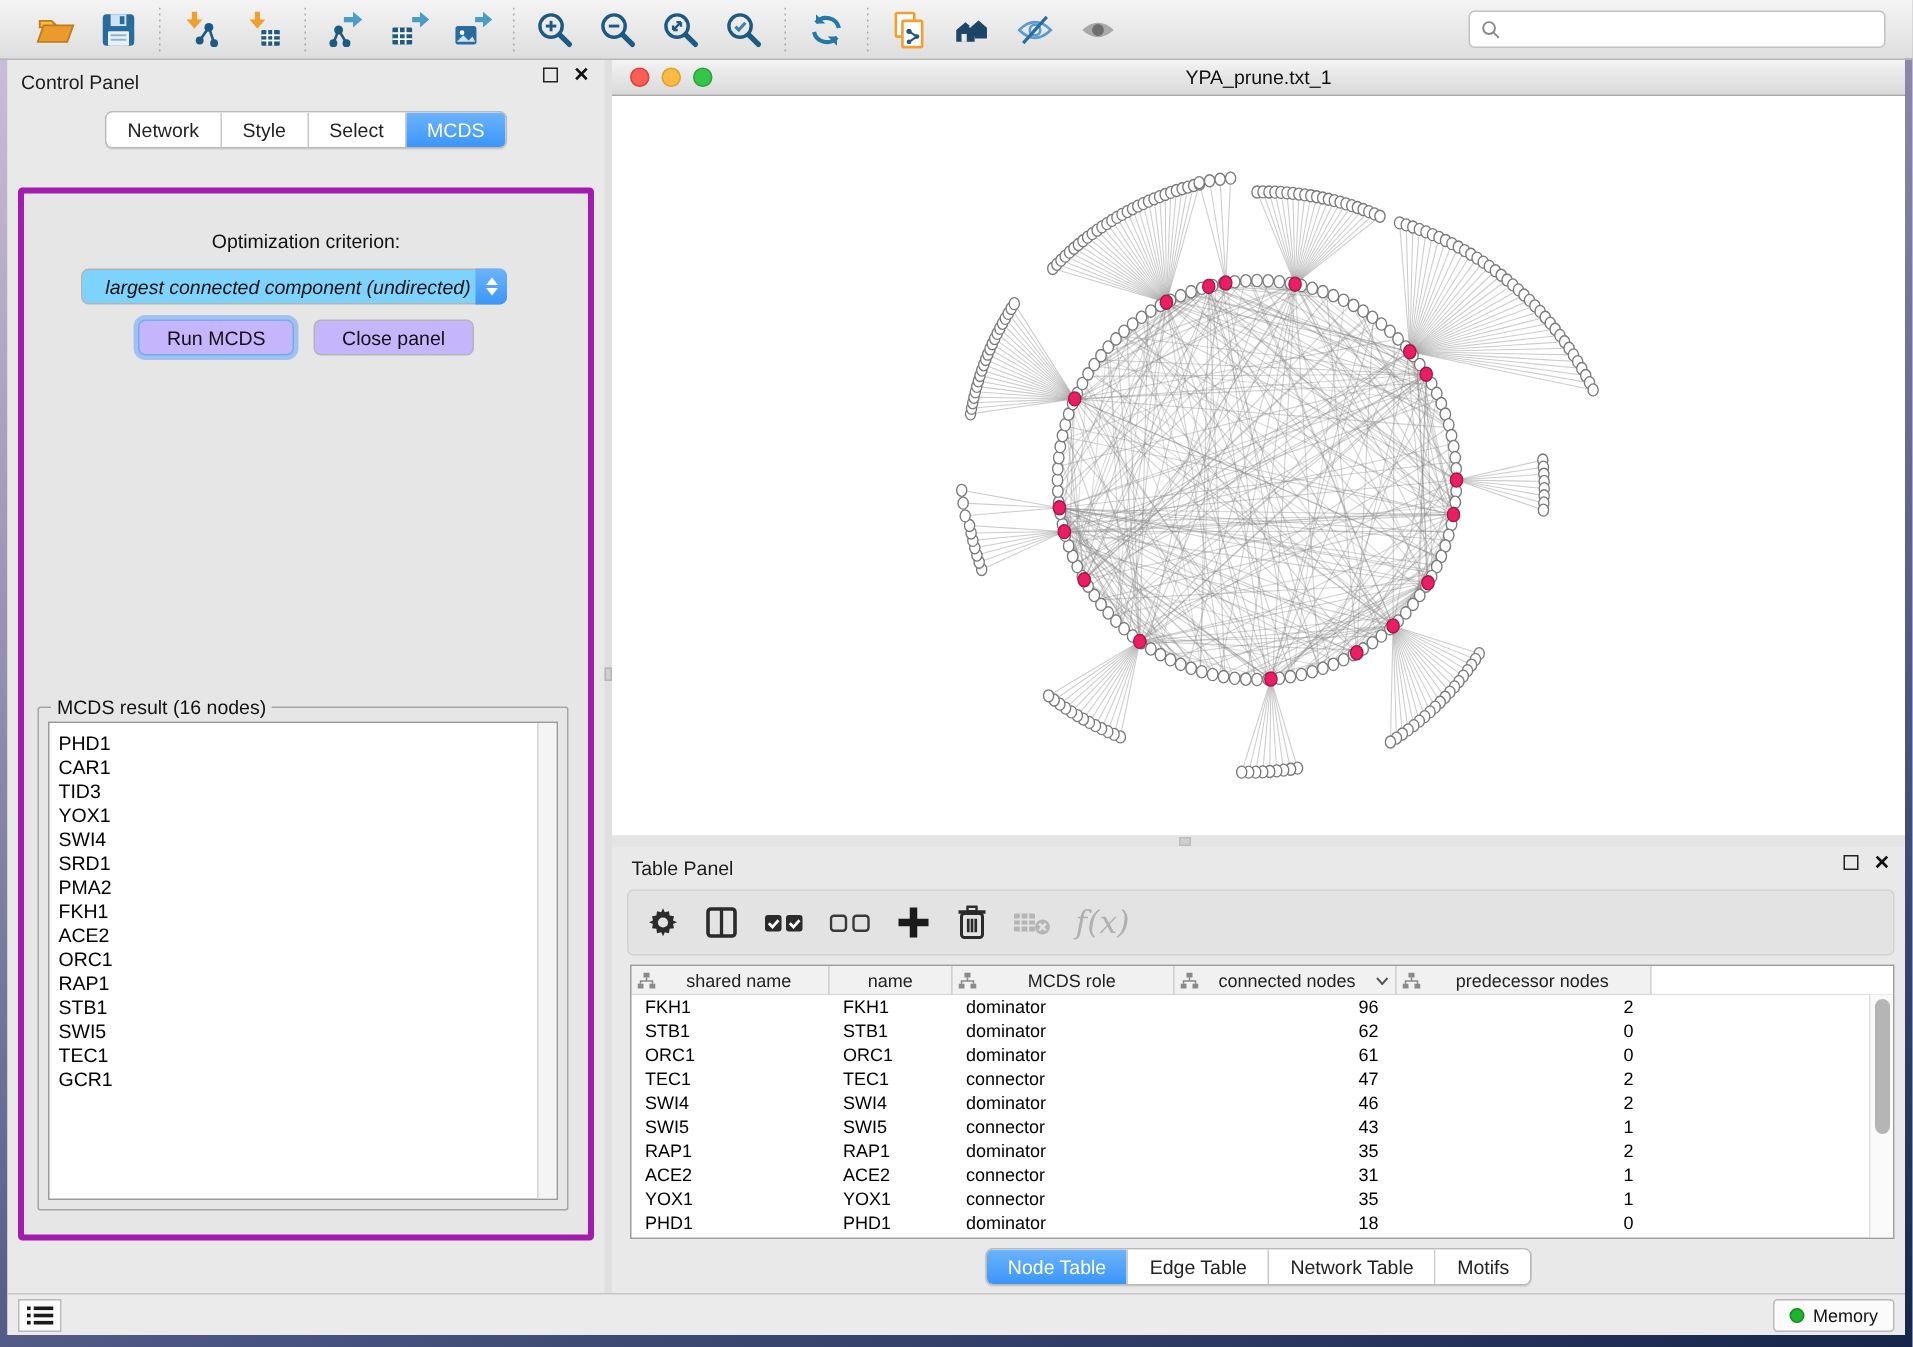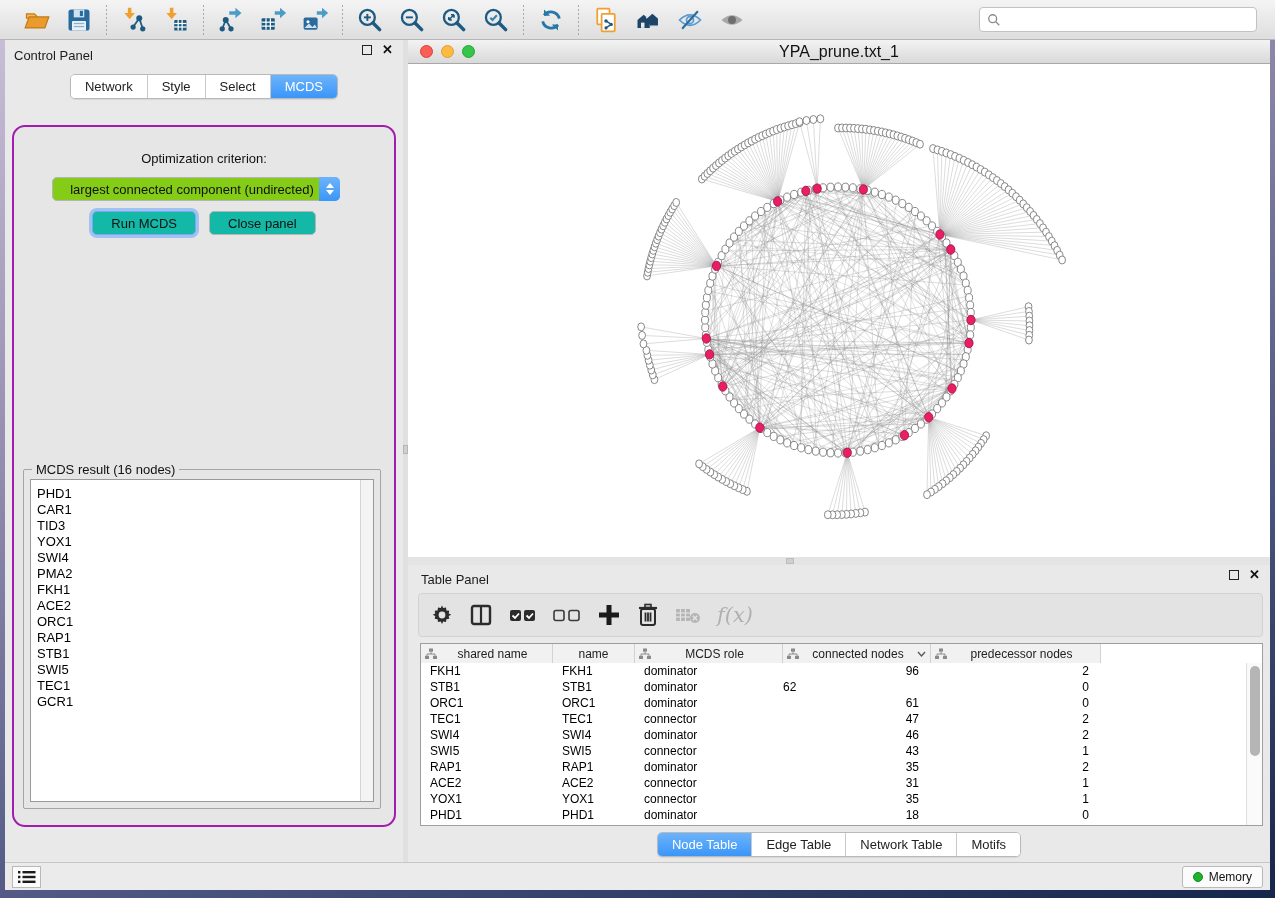--- a/index.html
+++ b/index.html
@@ -36,34 +36,34 @@
   .control-panel { position:absolute; left:0; top:0; width:398px; bottom:28px; background:#e9e9e9; }
   .cp-titlebar { position:relative; height:26px; padding:6px 0 0 9px; }
   .seg-row { display:flex; justify-content:center; margin-top:8px; position:relative; z-index:3; }
   .seg-box { display:flex; background:#fff; border:1px solid #b9b9b9; border-radius:5px;
     overflow:hidden; box-shadow:0 1px 1px rgba(0,0,0,.08); }
   .seg { font-size:13px; color:#222; padding:4px 14px; border-right:1px solid #c9c9c9;
     background:#fff; white-space:nowrap; }
   .seg:last-child { border-right:none; }
   .seg.active { background:linear-gradient(#6db3fb,#3a96f9); color:#fff; }
   .cp-content { position:absolute; left:7px; right:7px; top:85px; bottom:35px;
-    background:#e6e6e6; border:2px solid #a21caf; border-radius:13px; }
+    background:#e6e6e6; border:4px solid #a21caf; border-radius:3px; }
   .opt-label { text-align:center; font-size:13px; color:#111; margin-top:24px; }
-  .dropdown { position:absolute; left:38px; right:54px; top:50px; height:24px; background:#84cc16;
-    border:1px solid #b4b4b4; border-radius:5px; display:flex; align-items:center; }
+  .dropdown { position:absolute; left:38px; right:54px; top:50px; height:24px; background:#7dd3fc;
+    border:1px solid #b4b4b4; border-radius:5px; display:flex; align-items:center;font-style:italic; }
   .dropdown .dd-text { flex:1; font-size:13px; color:#111; padding-left:12px; text-align:center; }
   .dd-stepper { width:21px; height:24px; margin-right:-1px; border-radius:0 5px 5px 0;
     background:linear-gradient(#6db3fb,#3a96f9); display:flex; flex-direction:column;
     align-items:center; justify-content:center; gap:2px; }
   .dd-up { width:0;height:0;border-left:4px solid transparent;border-right:4px solid transparent;
     border-bottom:5px solid #fff; }
   .dd-down { width:0;height:0;border-left:4px solid transparent;border-right:4px solid transparent;
     border-top:5px solid #fff; }
   .btn-row { position:absolute; top:84px; left:0; right:0; display:flex; justify-content:center; gap:13px; }
-  .mac-btn { height:24px; padding:0 18px; background:#14b8a6; border:1px solid #b5b5b5;
+  .mac-btn { height:24px; padding:0 18px; background:#c4b5fd; border:1px solid #b5b5b5;
     border-radius:5px; font-size:13px; color:#111; display:flex; align-items:center; }
   .mac-btn.focused { border-color:#74a9f5; box-shadow:0 0 0 3px rgba(104,164,248,.55); }
 
   .mcds-group { position:absolute; left:9px; right:13px; top:342px; bottom:16px;
     border:1px solid #a5a5a5; border-radius:2px; }
   .mcds-legend { position:absolute; top:-8px; left:8px; background:#e6e6e6; padding:0 4px;
     font-size:13px; color:#111; }
   .mcds-list { position:absolute; inset:9px 6px 6px 6px; background:#fff;
     border:1px solid #9a9a9a; overflow:hidden; }
   .mcds-scroll { position:absolute; top:0; bottom:0; right:0; width:13px; background:#f4f4f4;
@@ -77,21 +77,21 @@
     background:#cfcfcf; border:1px solid #b5b5b5; }
   .h-split { position:absolute; left:403px; right:0; top:517px; height:8px; background:#e4e4e4; }
   .h-split .handle { position:absolute; left:378px; top:1px; width:8px; height:6px;
     background:#cfcfcf; border:1px solid #bdbdbd; }
 
   
   .net-panel { position:absolute; left:403px; right:0; top:0; height:517px; }
   .net-titlebar { position:relative; height:24px;
     background:linear-gradient(#f3f3f3,#d9d9d9); border-bottom:1px solid #a8a8a8;
     display:flex; align-items:center; justify-content:center; }
-  .net-title { font-size:16px; color:#111; }
+  .net-title { font-size:13px; color:#111; }
   .traffic { position:absolute; left:12px; top:5px; display:flex; gap:8px; }
   .tl { width:13px; height:13px; border-radius:50%; }
   .tl.red { background:#fa5e57; border:1px solid #dd3e38; }
   .tl.yellow { background:#fcbb40; border:1px solid #dd9f2e; }
   .tl.green { background:#35c649; border:1px solid #26a33a; }
   .net-canvas { position:absolute; left:0; right:0; top:24px; bottom:0; background:#fff; }
 
   
   .table-panel { position:absolute; left:403px; right:0; top:525px; bottom:28px; background:#e9e9e9; }
   .tp-titlebar { position:relative; height:24px; padding:5px 0 0 13px; }
@@ -329,20 +329,21 @@
       </div>
       <div class="mcds-group">
         <div class="mcds-legend">MCDS result (16 nodes)</div>
         <div class="mcds-list">
           <div class="mcds-items">
               <div class="mcds-item">PHD1</div>
               <div class="mcds-item">CAR1</div>
               <div class="mcds-item">TID3</div>
               <div class="mcds-item">YOX1</div>
               <div class="mcds-item">SWI4</div>
+              <div class="mcds-item">SRD1</div>
               <div class="mcds-item">PMA2</div>
               <div class="mcds-item">FKH1</div>
               <div class="mcds-item">ACE2</div>
               <div class="mcds-item">ORC1</div>
               <div class="mcds-item">RAP1</div>
               <div class="mcds-item">STB1</div>
               <div class="mcds-item">SWI5</div>
               <div class="mcds-item">TEC1</div>
               <div class="mcds-item">GCR1</div>
             </div>
@@ -1289,21 +1290,21 @@
             <div class="td" style="width: 132px; text-align: left; padding: 0px 0px 0px 9px;">FKH1</div>
             <div class="td" style="width: 82px; text-align: left; padding: 0px 0px 0px 9px;">FKH1</div>
             <div class="td" style="width: 148px; text-align: left; padding: 0px 0px 0px 9px;">dominator</div>
             <div class="td" style="width: 148px; text-align: right; padding: 0px 12px 0px 0px;">96</div>
             <div class="td" style="width: 170px; text-align: right; padding: 0px 12px 0px 0px;">2</div>
           </div>
           <div class="tr">
             <div class="td" style="width: 132px; text-align: left; padding: 0px 0px 0px 9px;">STB1</div>
             <div class="td" style="width: 82px; text-align: left; padding: 0px 0px 0px 9px;">STB1</div>
             <div class="td" style="width: 148px; text-align: left; padding: 0px 0px 0px 9px;">dominator</div>
-            <div class="td" style="width: 148px; padding: 0px 12px 0px 0px;">62</div>
+            <div class="td" style="width: 148px; text-align: right; padding: 0px 12px 0px 0px;">62</div>
             <div class="td" style="width: 170px; text-align: right; padding: 0px 12px 0px 0px;">0</div>
           </div>
           <div class="tr">
             <div class="td" style="width: 132px; text-align: left; padding: 0px 0px 0px 9px;">ORC1</div>
             <div class="td" style="width: 82px; text-align: left; padding: 0px 0px 0px 9px;">ORC1</div>
             <div class="td" style="width: 148px; text-align: left; padding: 0px 0px 0px 9px;">dominator</div>
             <div class="td" style="width: 148px; text-align: right; padding: 0px 12px 0px 0px;">61</div>
             <div class="td" style="width: 170px; text-align: right; padding: 0px 12px 0px 0px;">0</div>
           </div>
           <div class="tr">

